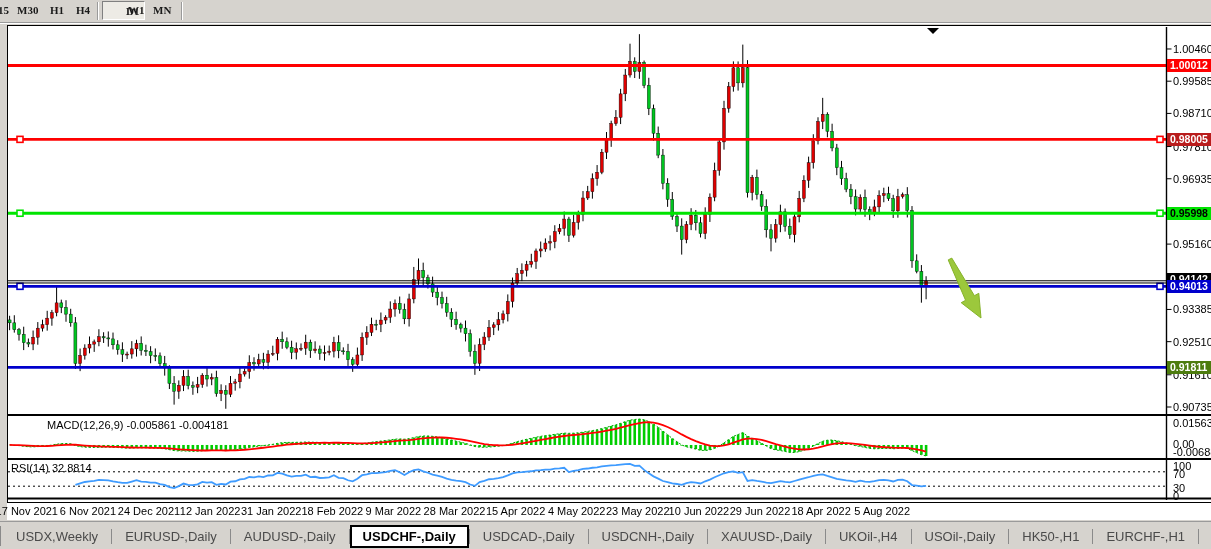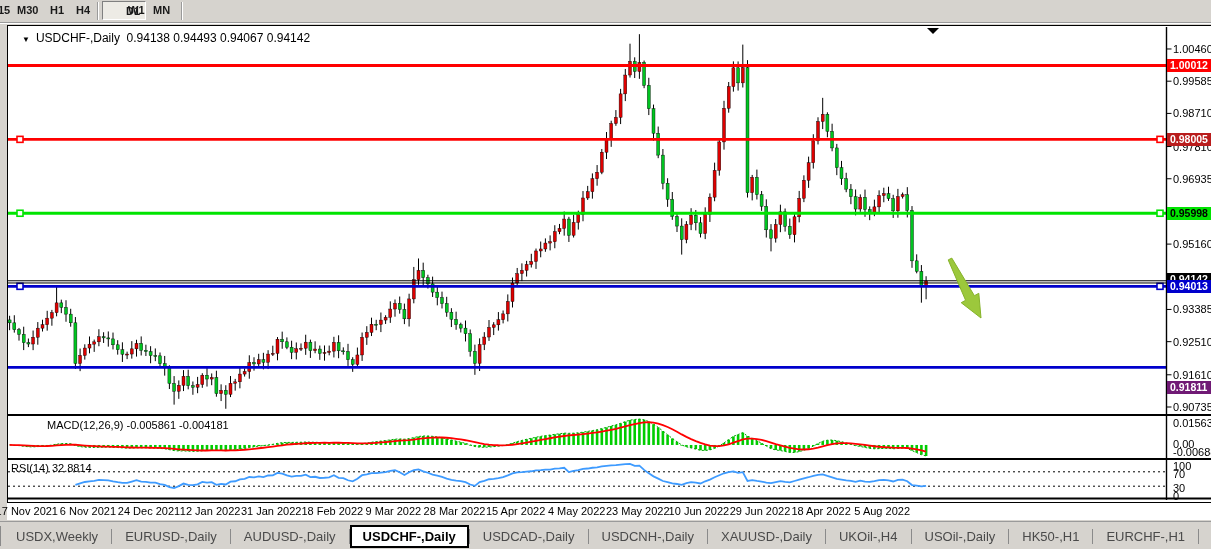--- a/index.html
+++ b/index.html
@@ -1,19 +1,19 @@
 <!DOCTYPE html>
 <html><head>
 <meta charset="utf-8">
 <style>
   html,body{margin:0;padding:0;background:#D6D3CE;}
   .screen{position:relative;width:1211px;height:549px;background:#D6D3CE;overflow:hidden;
           font-family:"Liberation Sans",sans-serif;}
   
-  .toolbar{position:absolute;left:0;top:0;width:996px;height:23px;background:#D6D3CE;}
+  .toolbar{position:absolute;left:0;top:0;width:996px;height:23px;background:#D6D3CE;font-family:Liberation Serif, serif;}
   .tfbtn{position:absolute;top:4px;font-size:11px;font-weight:600;color:#1a1a1a;cursor:default;}
   .tfbtn.active{top:1px;padding:3px 5px 2px 23px;background:#EDEBE5;
     border-top:1px solid #808080;border-left:1px solid #808080;
     border-bottom:1px solid #ffffff;border-right:1px solid #ffffff;}
   .tsep{position:absolute;top:2px;width:0;height:18px;border-left:1px solid #9a9a9a;border-right:1px solid #ffffff;}
   .tbedge{position:absolute;left:0;top:22px;width:1211px;height:0;border-top:1px solid #9a9a9a;border-bottom:1px solid #ffffff;}
   
   .chartwin{position:absolute;left:7px;top:25px;width:1204px;height:495px;background:#ffffff;}
   .winframe{position:absolute;left:7px;top:25px;width:1203px;height:476px;border:1px solid #000;}
   svg.overlay{position:absolute;left:0;top:0;pointer-events:none;}
@@ -671,23 +671,20 @@
       <line x1="1166.5" y1="113.40963280877443" x2="1171.5" y2="113.40963280877443" stroke="#000" stroke-width="1"></line>
       <line x1="1166.5" y1="146.5426800190749" x2="1171.5" y2="146.5426800190749" stroke="#000" stroke-width="1"></line>
       <line x1="1166.5" y1="178.7553648068667" x2="1171.5" y2="178.7553648068667" stroke="#000" stroke-width="1"></line>
       <line x1="1166.5" y1="244.10109680495938" x2="1171.5" y2="244.10109680495938" stroke="#000" stroke-width="1"></line>
       <line x1="1166.5" y1="309.4468288030521" x2="1171.5" y2="309.4468288030521" stroke="#000" stroke-width="1"></line>
       <line x1="1166.5" y1="341.65951359084386" x2="1171.5" y2="341.65951359084386" stroke="#000" stroke-width="1"></line>
       <line x1="1166.5" y1="374.7925608011443" x2="1171.5" y2="374.7925608011443" stroke="#000" stroke-width="1"></line>
       <line x1="1166.5" y1="407.00524558893653" x2="1171.5" y2="407.00524558893653" stroke="#000" stroke-width="1"></line>
     </svg>
 
-  <div class="title">
-    <span class="tri">▼</span><span>USDCHF-,Daily</span>&nbsp;&nbsp;<span>0.94138 0.94493 0.94067 0.94142</span>
-  </div>
 
   <div class="panelabel" style="left:11px;top:419px;padding-left:36px;">MACD(12,26,9) -0.005861 -0.004181</div>
   <div class="panelabel" style="left:11px;top:462px;">RSI(14) 32.8814</div>
 
   <div id="axislabels">
       <div class="axislbl" style="top: 42.9843px;">1.00460</div>
       <div class="axislbl" style="top: 75.1969px;">0.99585</div>
       <div class="axislbl" style="top: 107.41px;">0.98710</div>
       <div class="axislbl" style="top: 140.543px;">0.97810</div>
       <div class="axislbl" style="top: 172.755px;">0.96935</div>
@@ -703,21 +700,21 @@
       <div class="axislbl" style="top: 468px;">70</div>
       <div class="axislbl" style="top: 482px;">30</div>
       <div class="axislbl" style="top: 489.5px;">0</div>
     </div>
   <div id="badges">
       <div class="badge" style="top: 273.078px; background: rgb(0, 0, 0); color: rgb(255, 255, 255);">0.94142</div>
       <div class="badge" style="top: 58.9772px; background: rgb(255, 0, 0); color: rgb(255, 255, 255);">1.00012</div>
       <div class="badge" style="top: 132.864px; background: #b91c1c; color: rgb(255, 255, 255);">0.98005</div>
       <div class="badge" style="top: 206.751px; background: rgb(0, 228, 0); color: rgb(0, 0, 0);">0.95998</div>
       <div class="badge" style="top: 279.827px; background: rgb(0, 0, 204); color: rgb(255, 255, 255);">0.94013</div>
-      <div class="badge" style="top: 360.893px; background: #701a75; color: rgb(255, 255, 255); margin-top: 20px;">0.91811</div>
+      <div class="badge" style="top: 360.893px; background: #4d7c0f; color: rgb(255, 255, 255);">0.91811</div>
     </div>
   <div id="datelabels">
       <div class="datelbl" style="left: 26.8px;">17 Nov 2021</div>
       <div class="datelbl" style="left: 87.9px;">6 Nov 2021</div>
       <div class="datelbl" style="left: 149px; text-align: center;">24 Dec 2021</div>
       <div class="datelbl" style="left: 210.1px;">12 Jan 2022</div>
       <div class="datelbl" style="left: 271.2px;">31 Jan 2022</div>
       <div class="datelbl" style="left: 332.3px;">18 Feb 2022</div>
       <div class="datelbl" style="left: 393.4px;">9 Mar 2022</div>
       <div class="datelbl" style="left: 454.5px;">28 Mar 2022</div>

